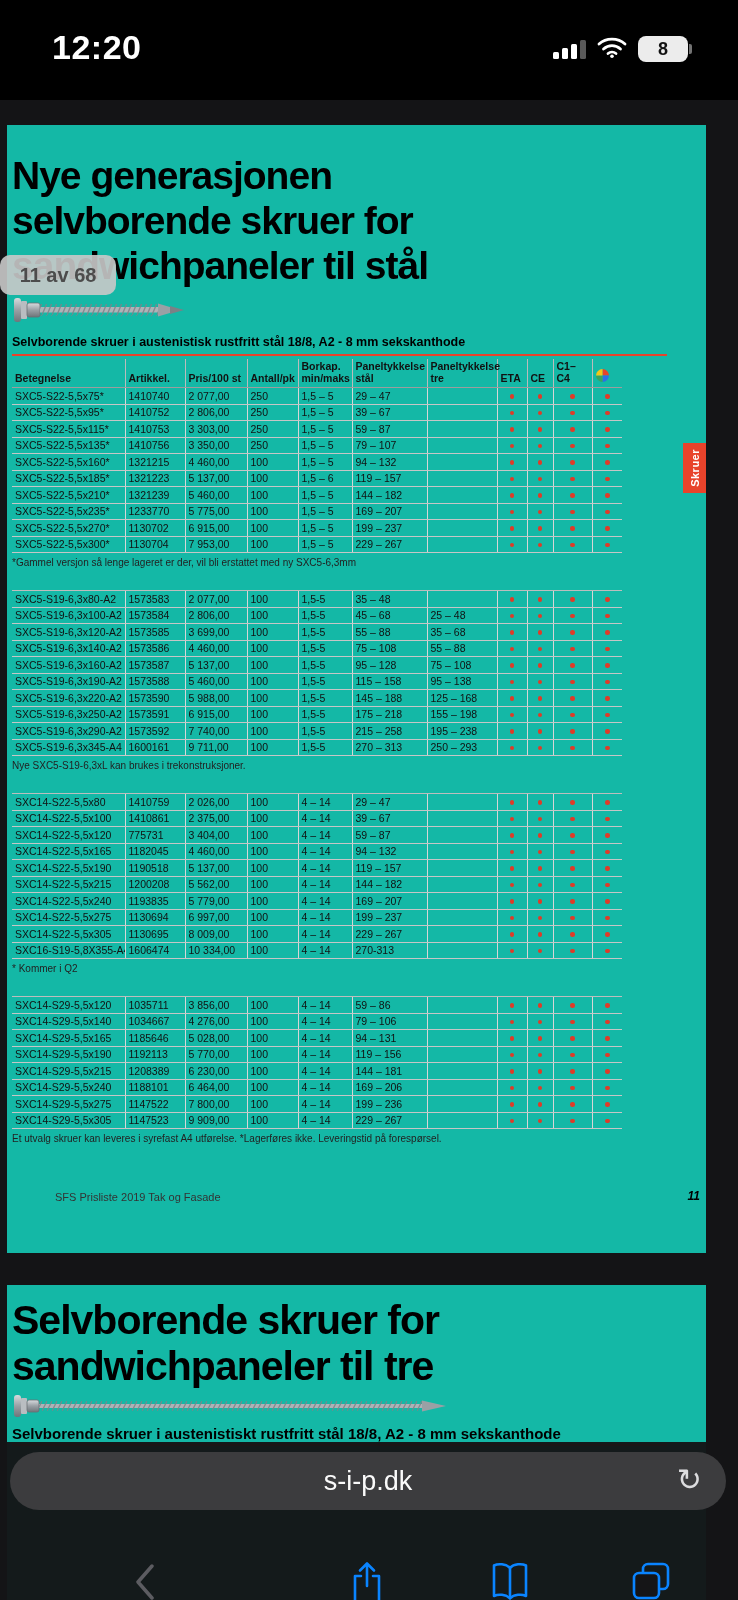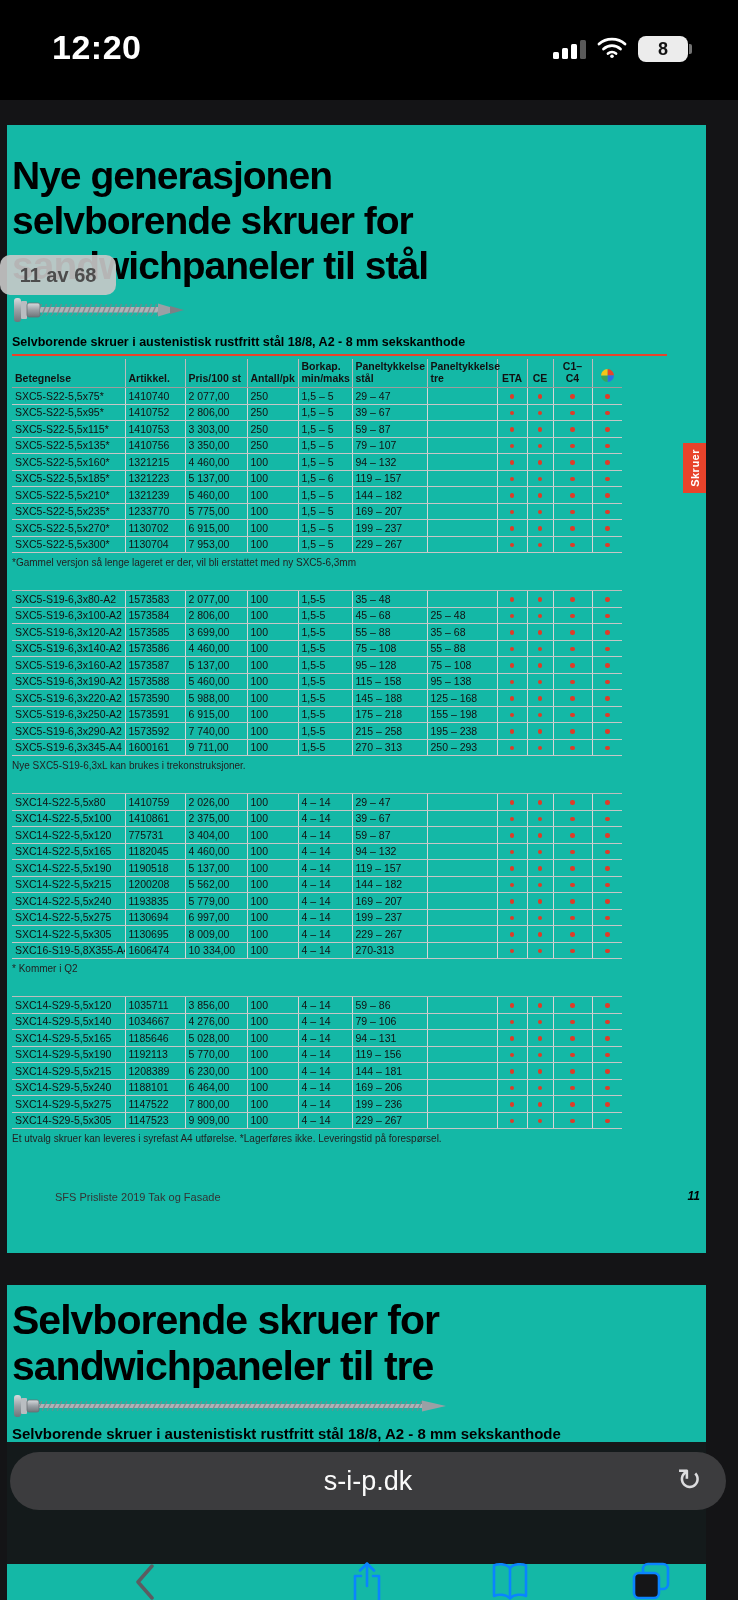--- a/index.html
+++ b/index.html
@@ -37,21 +37,21 @@
   .screw1{position:absolute;left:5px;top:166px;}
   .caption{position:absolute;left:5px;top:210px;font-size:12.5px;font-weight:bold;color:#000;}
   .rule{position:absolute;left:5px;top:229px;width:655px;height:2px;background:#e8432b;}
 
   
   .ptable{position:absolute;left:5px;top:234px;}
   table{border-collapse:collapse;table-layout:fixed;width:610px;font-size:10.5px;color:#111;}
   th{vertical-align:bottom;text-align:left;font-size:10.5px;padding:2px 3px 3px;font-weight:bold;
      border-bottom:1px solid #9d9d9d;line-height:11.5px;}
   th + th{border-left:1px solid #bbb;}
-  th.c{text-align:center;}
+  th.c{}
   .data-row td{padding:2.5px 3px 2px;line-height:11px;white-space:nowrap;overflow:hidden;
      border-bottom:1px solid #c6c6c6;}
   .data-row td + td{border-left:1px solid #d6d6d6;}
   .group-start td{border-top:1px solid #bdbdbd;}
   td.dot-cell{text-align:center;}
   .dot{display:inline-block;width:4.5px;height:4.5px;border-radius:50%;background:#df3b28;vertical-align:middle;}
   .footnote-row td{padding:4px 0 2px;font-size:10px;color:#222;border:none;}
   .gap-row td{height:18px;border:none;}
 
   .side-tab{position:absolute;right:0;top:318px;width:23px;height:50px;background:#e8432b;
@@ -61,21 +61,21 @@
 
   .pfooter-left{position:absolute;left:48px;top:1066px;font-size:11px;color:#333;}
   .pfooter-page{position:absolute;right:6px;top:1064px;font-size:12px;font-weight:bold;color:#000;font-style:italic;}
 
   .h2{position:absolute;left:5px;top:12px;color:#000;font-weight:bold;font-size:41px;line-height:46px;letter-spacing:-1px;}
   .screw2{position:absolute;left:5px;top:106px;}
   .caption2{position:absolute;left:5px;top:140px;font-size:15px;font-weight:bold;color:#000;}
   .rule2{position:absolute;left:5px;top:159px;width:655px;height:2px;background:#e8432b;}
 
   
-  .chrome{position:absolute;left:0;top:1442px;width:738px;height:122px;background:rgba(21,21,23,.97);z-index:20;}
+  .chrome{position:absolute;left:0;top:1442px;width:738px;height:158px;background:rgba(21,21,23,.97);z-index:20;}
   .urlbar{position:absolute;left:10px;top:10px;width:716px;height:58px;border-radius:29px;background:#3c3c3e;
       display:flex;align-items:center;justify-content:center;}
   .urlbar .url{color:#fafafa;font-size:27px;}
   .reload{position:absolute;right:24px;top:50%;transform:translateY(-54%);color:#dcdcde;font-size:30px;line-height:30px;}
   .tb-icon{position:absolute;top:118px;}
   .tb-back{left:132px;}
   .tb-share{left:350px;}
   .tb-book{left:490px;}
   .tb-tabs{left:630px;}
 </style>

